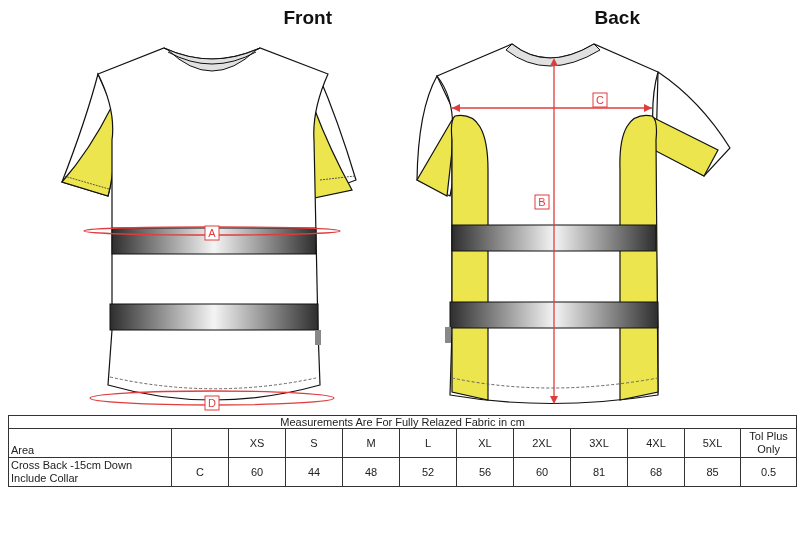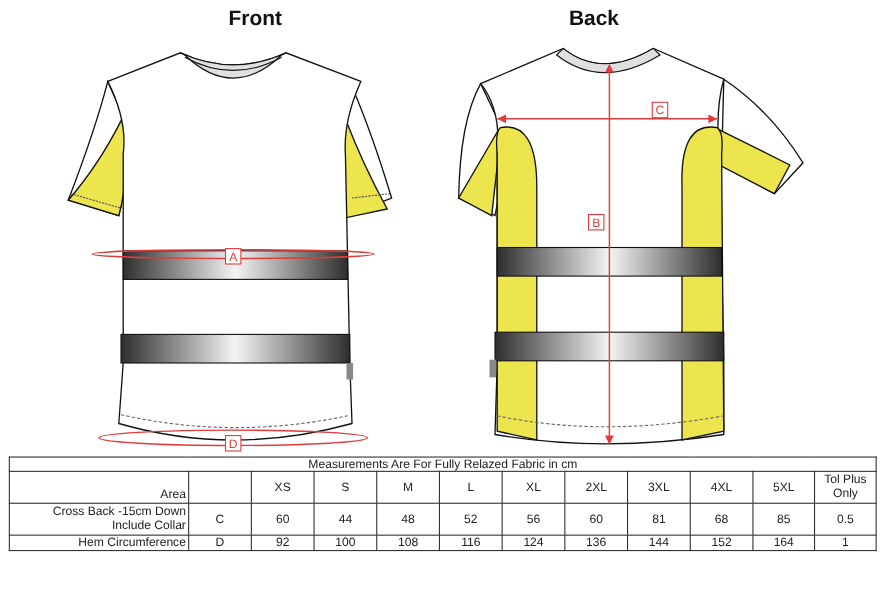--- a/index.html
+++ b/index.html
@@ -1,23 +1,23 @@
 <!DOCTYPE html>
 <html><head>
 <meta charset="utf-8">
 <style>
   html, body { margin:0; padding:0; background:#ffffff; }
   body { width:800px; height:555px; position:relative; overflow:hidden; font-family:"Liberation Sans", sans-serif; }
-  .title { position:absolute; top:7px; font-size:19px; font-weight:bold; color:#111; text-align:center; width:200px; }
+  .title { position:absolute; top:7px; font-size:19px; font-weight:bold; color:#111; text-align:right; width:200px; }
   #front-title { left:132px; }
   #back-title { left:440px; }
   svg.shirts { position:absolute; left:0; top:0; }
   table.sizes { position:absolute; left:8px; top:415px; width:788px; border-collapse:collapse; font-size:11px; color:#222; table-layout:fixed; }
   table.sizes td { border:1px solid #333; padding:0 2px; text-align:center; line-height:13px; height:13px; }
-  table.sizes td.left { text-align:right; }
+  table.sizes td.left { text-align:left; }
   table.sizes tr.caption td { height:12px; line-height:12px; }
   table.sizes tr.head td { height:28px; vertical-align:middle; }
   table.sizes tr.head td.area { vertical-align:bottom; }
   table.sizes tr.tall td { height:28px; }
 </style>
 </head>
 <body>
 
 <div class="title" id="front-title">Front</div>
 <div class="title" id="back-title">Back</div>
@@ -141,28 +141,14 @@
     <td>44</td>
     <td>48</td>
     <td>52</td>
     <td>56</td>
     <td>60</td>
     <td>81</td>
     <td>68</td>
     <td>85</td>
     <td>0.5</td>
   </tr>
-  <tr>
-    <td class="left">Hem Circumference</td>
-    <td>D</td>
-    <td>92</td>
-    <td>100</td>
-    <td>108</td>
-    <td>116</td>
-    <td>124</td>
-    <td>136</td>
-    <td>144</td>
-    <td>152</td>
-    <td>164</td>
-    <td>1</td>
-  </tr>
 </tbody>
   </table>
 
 </body></html>

